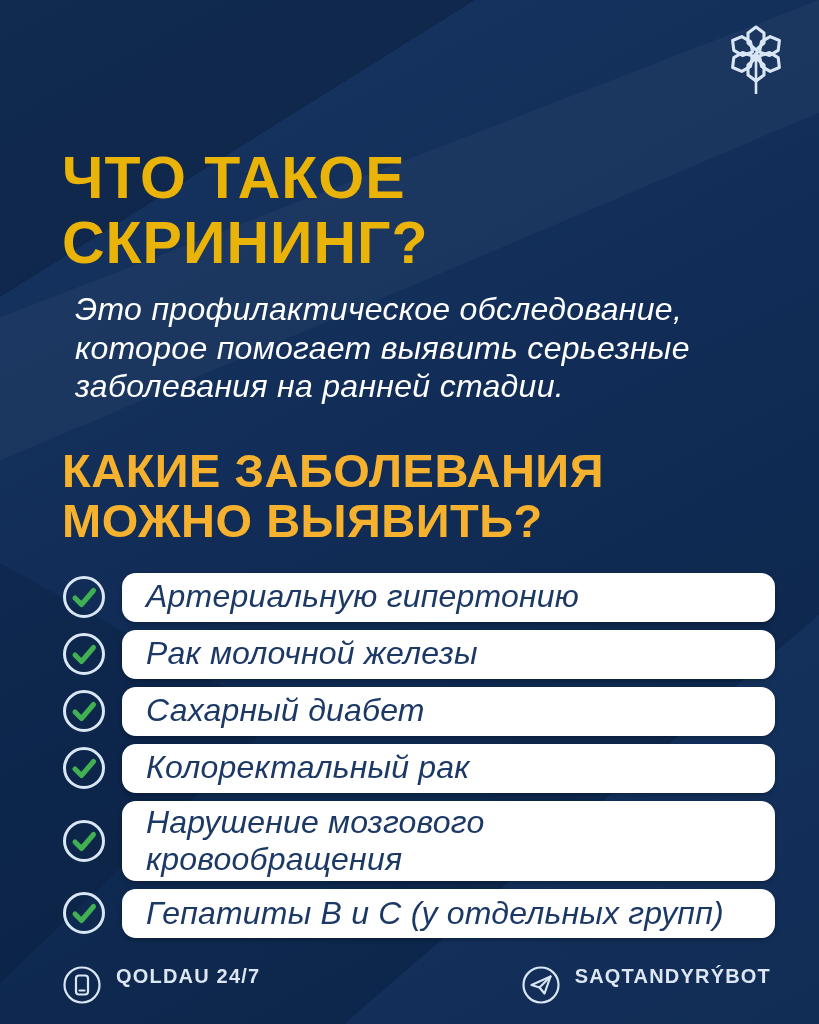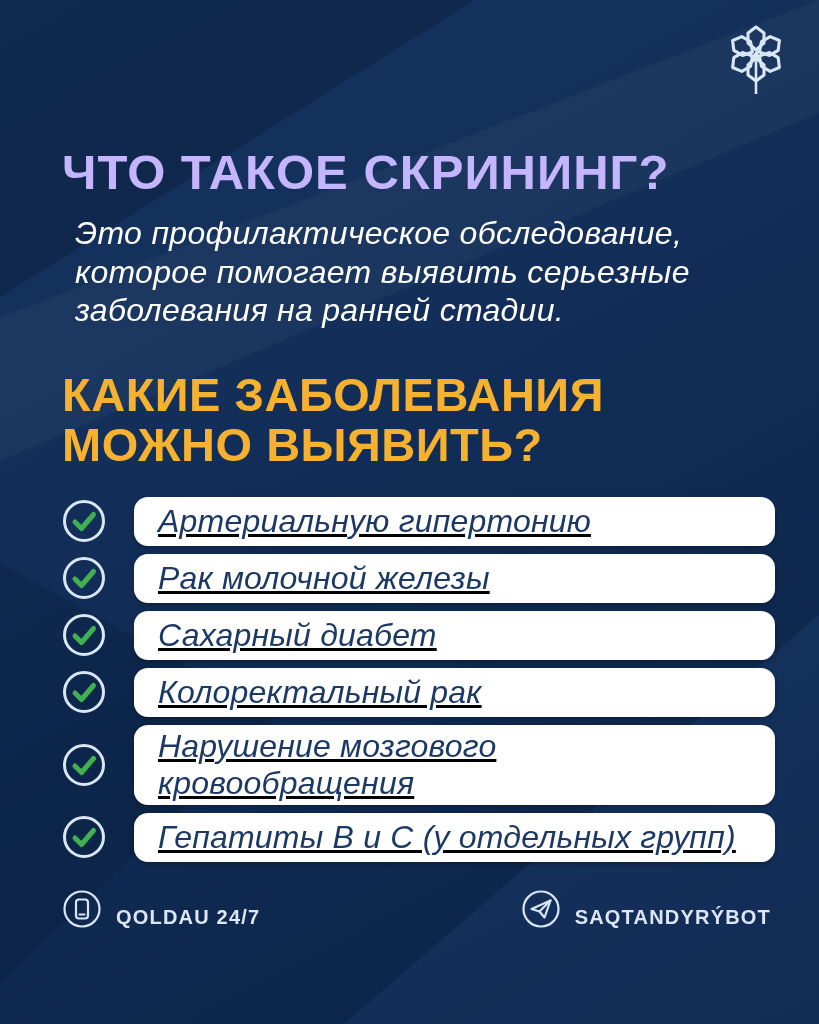--- a/index.html
+++ b/index.html
@@ -16,54 +16,54 @@
   .bg-tri3{clip-path:polygon(0 0,58% 0,0 29%);background:rgba(3,13,32,0.28);}
   .bg-tri4{clip-path:polygon(0 55%,34% 70%,0 96%);background:rgba(0,8,24,0.14);}
 
   .logo{position:absolute;top:24px;right:32px;width:62px;height:74px;}
   .logo svg{display:block;width:100%;height:100%;}
 
   .content{position:relative;padding:0 44px 0 62px;}
 
   .h1{
     margin:146px 0 0;
-    font-size:49px;font-weight:800;letter-spacing:1px;
-    color:#c4b5fd;line-height:1.1;
+    font-size:59px;font-weight:800;letter-spacing:1px;
+    color:#eab308;line-height:1.1;
   }
   .intro{
     margin:14px 13px 0;
     font-size:32px;font-style:italic;color:#FFFFFF;
     line-height:1.21;letter-spacing:0.3px;white-space:pre-line;
   }
   .h2{
     margin:40px 0 0;
     font-size:47px;font-weight:800;letter-spacing:0.5px;
     color:#F6B22E;line-height:1.07;white-space:pre-line;
   }
 
   .list{margin:26px 0 0;padding:0;list-style:none;display:flex;flex-direction:column;gap:8px;}
-  .row{display:flex;align-items:center;gap:28px;text-decoration:underline;}
+  .row{display:flex;align-items:center;gap:16px;}
   .check{width:44px;height:44px;flex:0 0 44px;}
   .check svg{display:block;width:100%;height:100%;}
   .pill{
     flex:1;background:#FFFFFF;border-radius:14px;
     min-height:49px;display:flex;align-items:center;
     padding:3px 24px;box-sizing:border-box;
     box-shadow:0 2px 5px rgba(0,0,0,0.28);
   }
   .pill-label{
     font-size:32px;font-style:italic;color:#1C3966;
     line-height:1.16;letter-spacing:0.2px;white-space:pre-line;
   }
 
   .footer{
     margin-top:27px;display:flex;align-items:center;
     justify-content:space-between;padding-right:4px;
   }
-  .footer-item{display:flex;align-items:flex-end;gap:14px;}
+  .footer-item{display:flex;align-items:flex-start;gap:14px;}
   .f-icon{width:40px;height:40px;flex:0 0 40px;}
   .f-icon svg{display:block;width:100%;height:100%;}
   .f-label{
     font-size:20px;font-weight:700;color:#DDE7F3;letter-spacing:1.2px;
   }
 </style>
 </head>
 <body>
 
 <div class="bg-layer bg-grad"></div>

